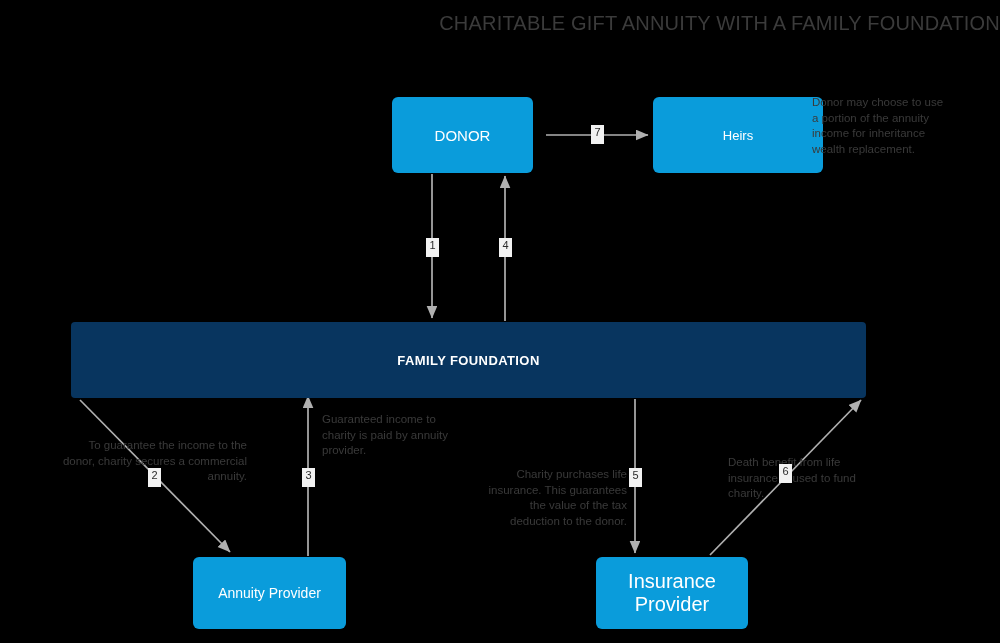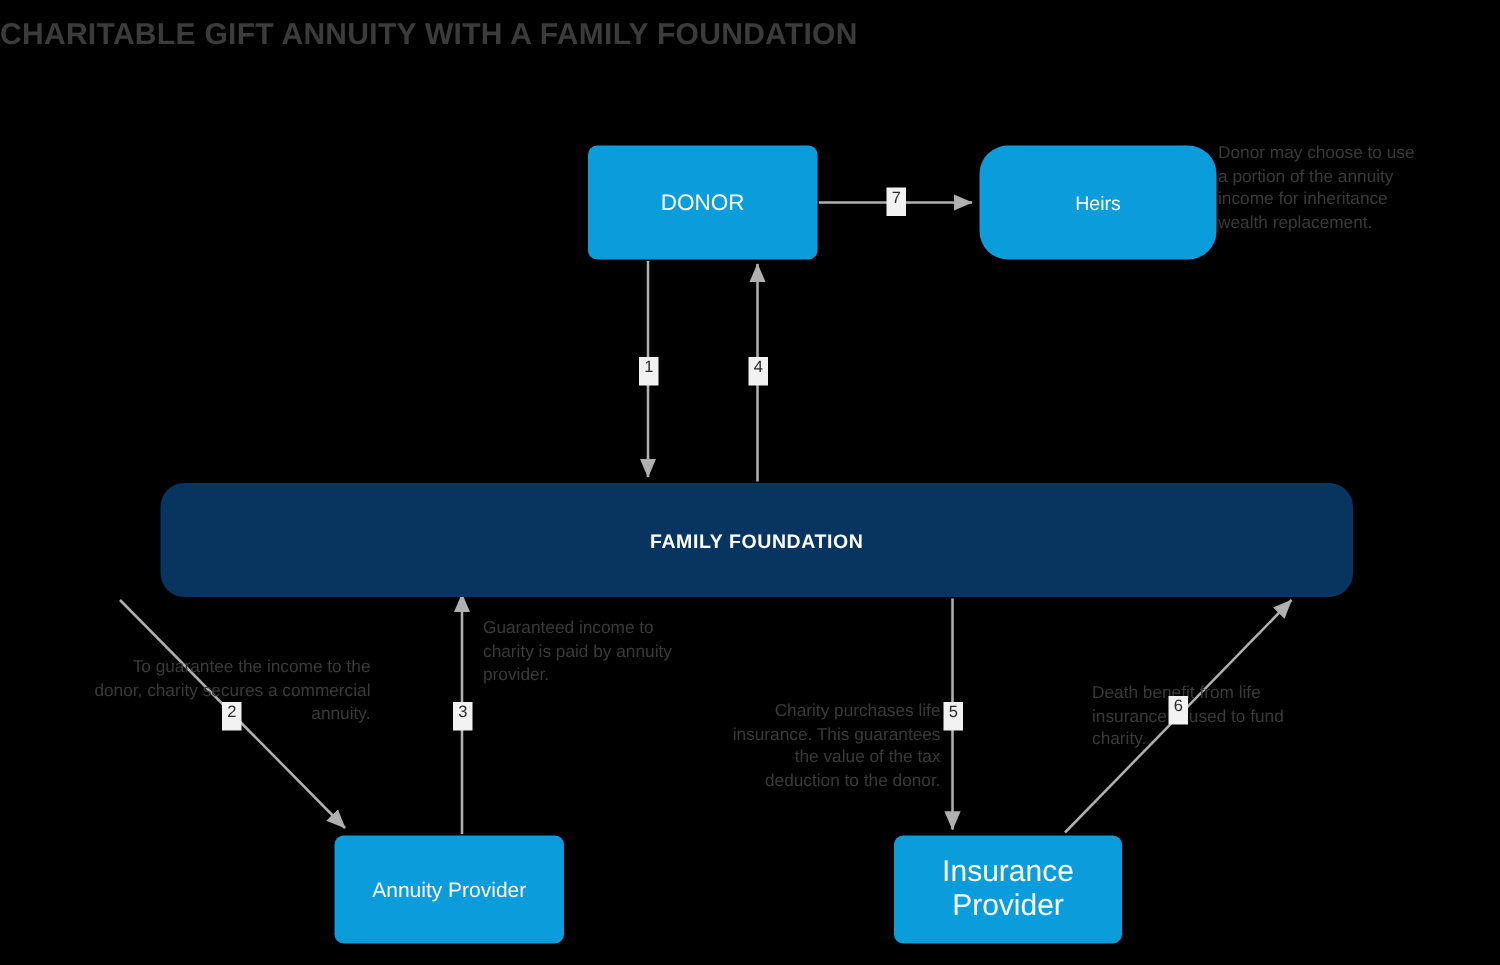--- a/index.html
+++ b/index.html
@@ -8,40 +8,40 @@
     background:#000;
     font-family:"Liberation Sans", sans-serif;
     overflow:hidden;
   }
   #canvas { position:relative; width:1000px; height:643px; background:#000; }
 
   svg.layer { position:absolute; left:0; top:0; width:1000px; height:643px; pointer-events:none; }
 
   .title {
     position:absolute; left:0; top:12px; width:1000px;
-    text-align:left;
+    text-align:right;
     font-size:20px; letter-spacing:0.2px;
     color:#3b3b3b;
-    font-weight:700;
+    font-weight:400;
   }
 
   .node {
     position:absolute;
     display:flex; align-items:center; justify-content:center;
     border-radius:6px;
     color:#ffffff;
     text-align:center;
   }
   .node.light { background:#0a9cdb; }
-  .node.dark  { background:#08355f; border-radius:16px;margin-left:36px; }
+  .node.dark  { background:#08355f; border-radius:4px; }
 
-  .node-donor   { left:392px; top:97px;  width:153px; height:76px; font-size:15px; }
-  .node-heirs   { left:653px; top:97px;  width:158px; height:76px; font-size:13px;border-radius:19px; }
+  .node-donor   { left:392px; top:97px;  width:141px; height:76px; font-size:15px; }
+  .node-heirs   { left:653px; top:97px;  width:170px; height:76px; font-size:13px; }
   .node-found   { left:71px;  top:322px; width:795px; height:76px; font-size:13px; font-weight:600; letter-spacing:0.4px; }
-  .node-annuity { left:193px; top:557px; width:153px; height:72px; font-size:14px;margin-left:30px; }
+  .node-annuity { left:193px; top:557px; width:153px; height:72px; font-size:14px; }
   .node-ins     { left:596px; top:557px; width:152px; height:72px; font-size:20px; }
 
   .note {
     position:absolute;
     color:#3a3a3a;
     font-size:11.5px;
     line-height:15.5px;
   }
   .note-right  { text-align:right; }
   .note-left   { text-align:left; }

